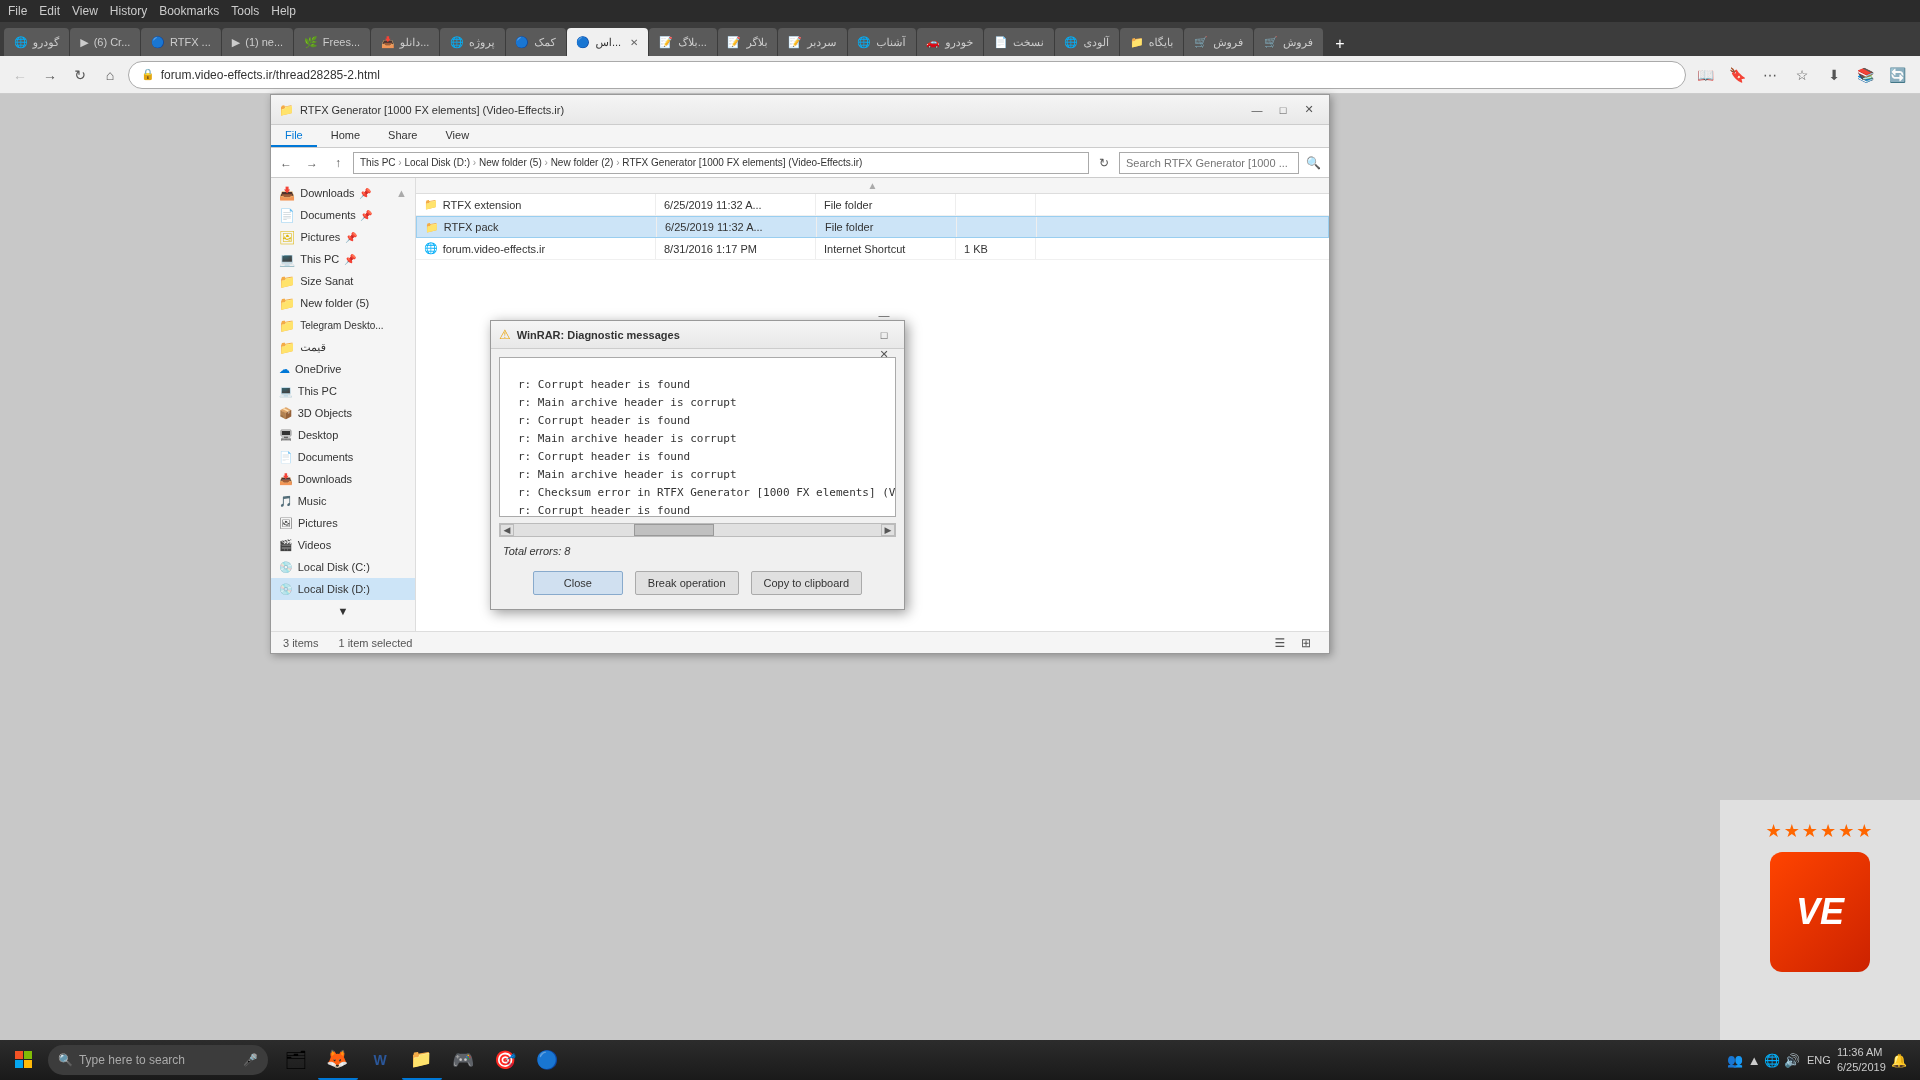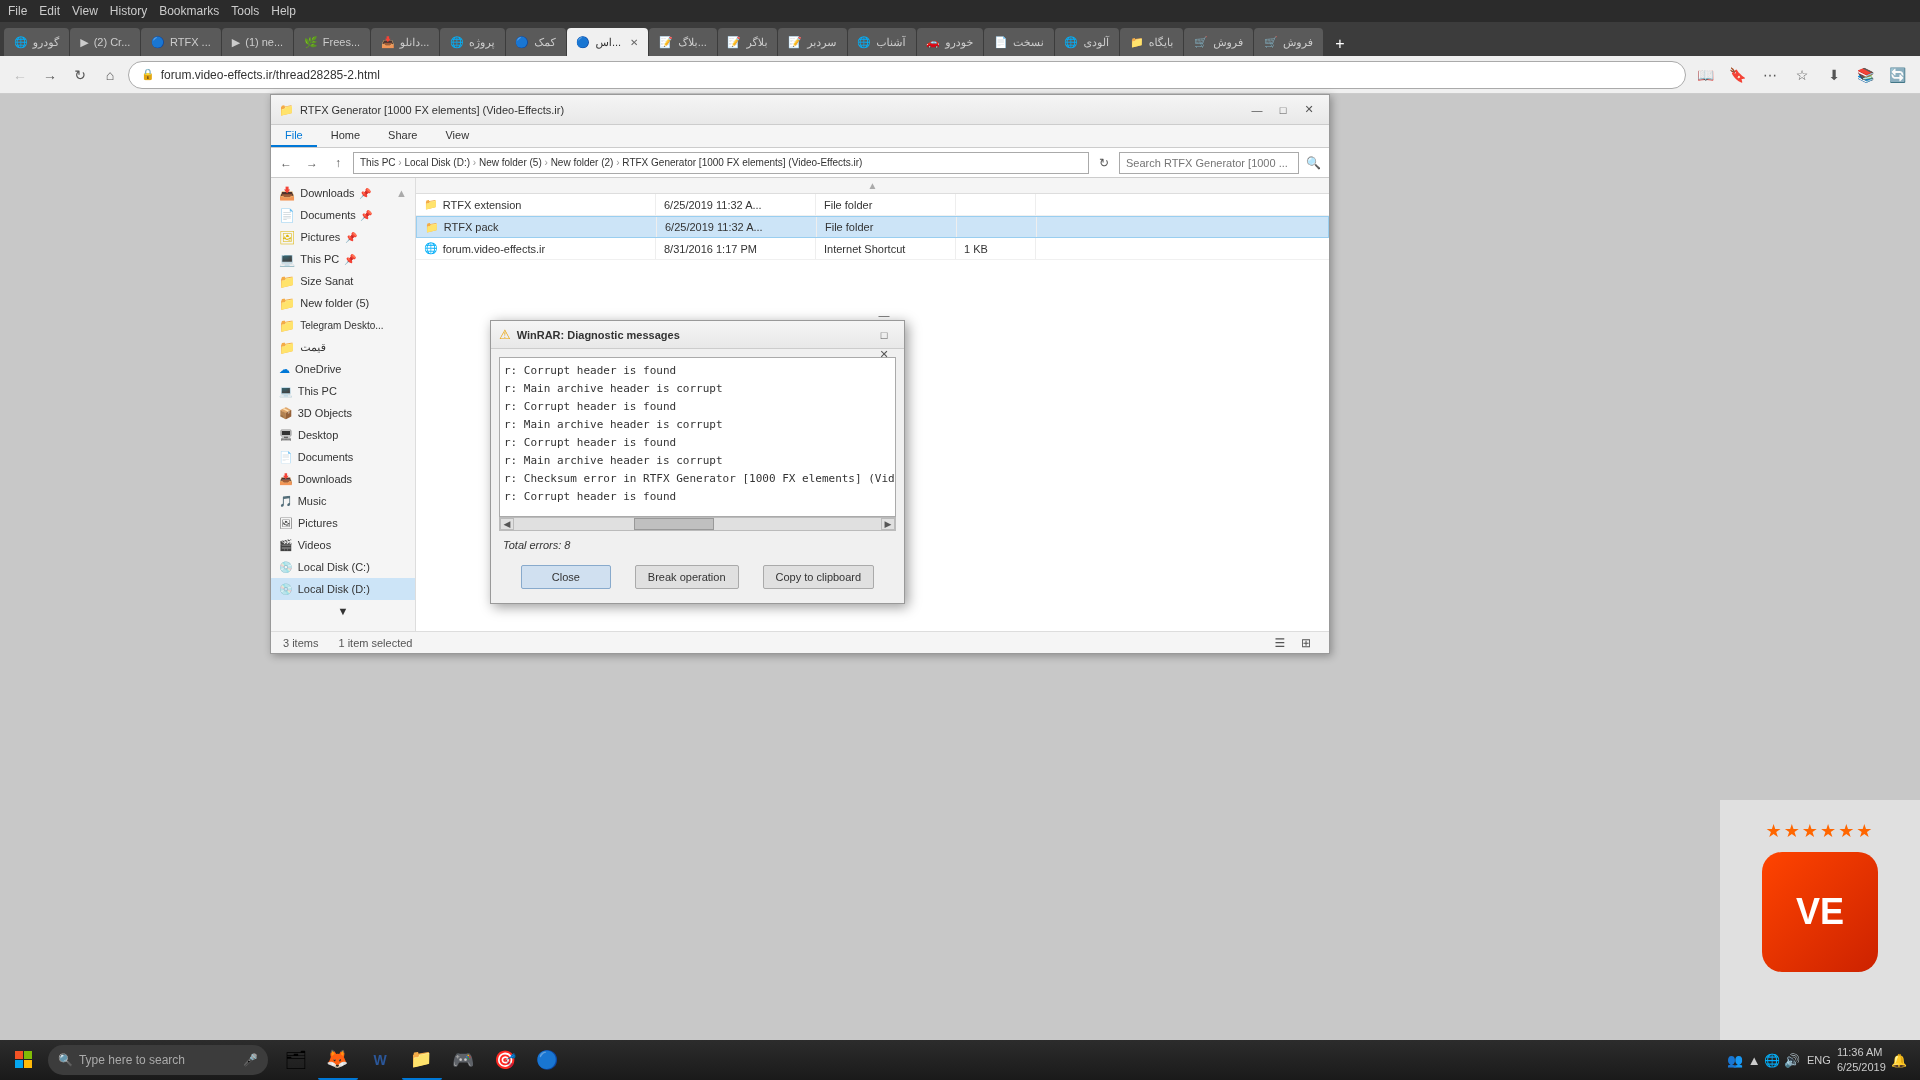--- a/index.html
+++ b/index.html
@@ -337,21 +337,22 @@
       padding: 8px;
     }
     .wr-messages-area {
       background: #fff;
       border: 1px solid #aaa;
       height: 160px;
       overflow-y: auto;
       overflow-x: hidden;
       font-size: 11px;
       color: #333;
-      padding: 4px;
+      padding: 18px;
+      margin-bottom: 6px;
       font-family: Consolas, monospace;
     }
     .wr-message-line {
       line-height: 18px;
       white-space: nowrap;
     }
     .wr-scrollbar-area {
       display: flex;
       align-items: center;
       height: 14px;
@@ -382,21 +383,21 @@
     .wr-total-errors {
       font-size: 11px;
       color: #333;
       margin-bottom: 8px;
       padding: 2px 4px;
       font-style: italic;
     }
     .wr-buttons {
       display: flex;
       justify-content: center;
-      gap: 24px;
+      gap: 12px;
       padding: 4px 0 6px;
     }
     .wr-btn {
       min-width: 90px;
       height: 24px;
       background: #e0e0e0;
       border: 1px solid #aaa;
       border-radius: 2px;
       font-size: 11px;
       color: #333;
@@ -493,27 +494,28 @@
       background: #e0e0e0;
       z-index: 2;
       display: flex;
       flex-direction: column;
       align-items: center;
       padding: 20px;
       gap: 10px;
     }
     .stars { color: #ff6600; font-size: 18px; letter-spacing: 2px; }
     .ve-logo {
-      width: 116px; height: 120px;
+      width: 100px; height: 120px;
       background: linear-gradient(135deg, #ff4400, #cc2200);
-      border-radius: 20px;
+      border-radius: 12px;
       display: flex; align-items: center; justify-content: center;
       color: white;
       font-size: 36px;
       font-weight: bold;
+      font-style: italic;
     }
   </style>
 </head>
 <body>
 
 <div class="web-bg"></div>
 
 <div class="browser-chrome">
 
   <div class="browser-menu-bar">
@@ -526,21 +528,21 @@
     <span>Help</span>
   </div>
 
   <div class="browser-tabs">
     <div class="tab">
       <span>🌐</span>
       <span>گودرو</span>
     </div>
     <div class="tab">
       <span>▶</span>
-      <span>(2) Cr...</span>
+      <span>(6) Cr...</span>
     </div>
     <div class="tab">
       <span>🔵</span>
       <span>RTFX ...</span>
     </div>
     <div class="tab">
       <span>▶</span>
       <span>(1) ne...</span>
     </div>
     <div class="tab">

